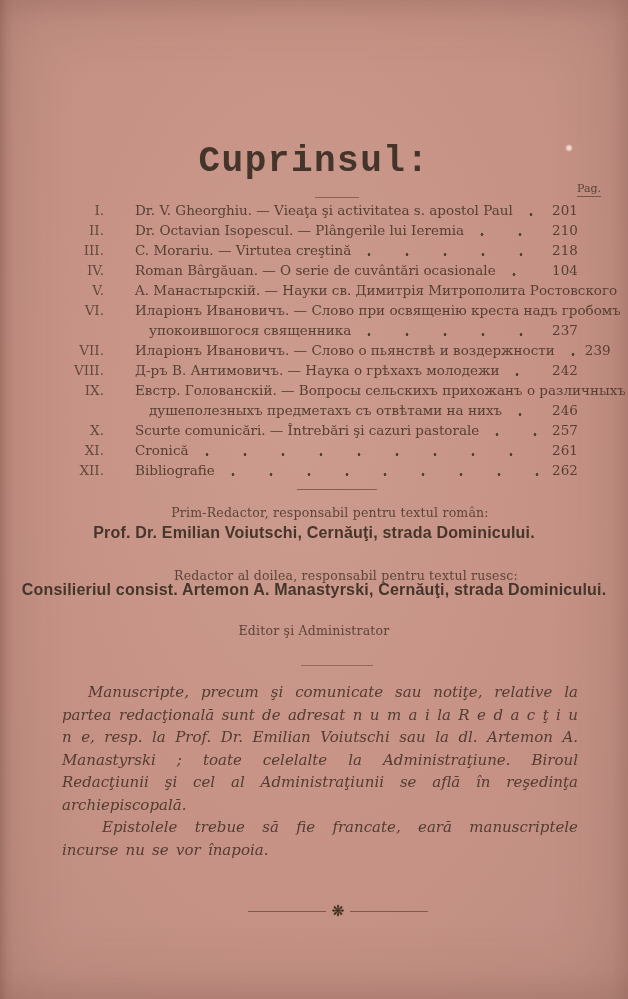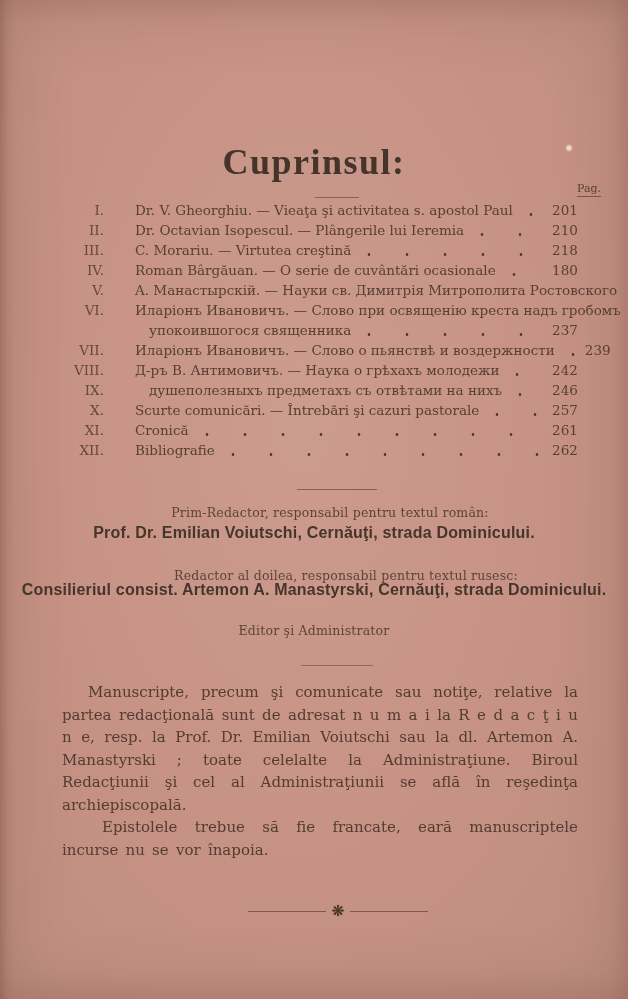--- a/index.html
+++ b/index.html
@@ -12,21 +12,21 @@
       linear-gradient(0deg, rgba(150,100,90,.15) 0px, rgba(150,100,90,0) 26px),
       radial-gradient(ellipse at 48% 42%, #cc9c8e 0%, #c69285 55%, #bd8d81 100%);
     font-family:"DejaVu Serif", serif;
     color:#573f33;
   }
   .vignette{position:absolute;inset:0;pointer-events:none;box-shadow:inset 0 0 70px rgba(90,50,40,.22);}
   .speck{position:absolute;left:565px;top:144px;width:8px;height:8px;border-radius:50%;
     background:radial-gradient(circle,#f1e3d8 0%,#e8cfc2 35%,rgba(232,207,194,0) 72%);}
 
   .title{position:absolute;top:141px;left:0;width:628px;text-align:center;
-    font-family:Liberation Serif, serif;font-weight:700;font-size:36px;
+    font-family:Liberation Mono, monospace;font-weight:700;font-size:36px;
     letter-spacing:1.5px;color:#443429;}
   .title-rule{position:absolute;top:197px;left:315px;width:44px;height:1px;background:#8a6355;}
 
   .pag-head{position:absolute;top:182px;left:577px;font-size:11px;color:#5a4237;
     border-bottom:1px solid #70584a;padding-bottom:1px;}
 
   .toc{position:absolute;top:200px;left:62px;width:518px;}
   .toc-row{display:flex;align-items:flex-start;}
   .toc-num{flex:none;width:42px;text-align:right;padding-right:7px;font-size:13.5px;line-height:20px;color:#64493d;}
   .toc-body{flex:1;min-width:0;}
@@ -45,21 +45,21 @@
   .role{position:absolute;left:0;width:628px;text-align:center;font-size:12.5px;color:#5d443a;letter-spacing:.2px;}
   .ed-name{position:absolute;left:0;width:628px;text-align:center;
     font-family:"Liberation Sans", sans-serif;font-weight:700;font-size:16px;
     letter-spacing:.2px;color:#46352b;}
   .role-0{top:505px;padding-left:16px;} .name-0{top:524px;}
   .role-1{top:568px;margin-left:32px;} .name-1{top:581px;}
   .role-2{top:623px;} .name-2{top:642px;}
 
   .note{position:absolute;left:62px;width:516px;font-size:15px;line-height:22.5px;
     text-align:justify;color:#533c31;word-spacing:2.5px;}
-  .note p{margin:0;}
+  .note p{margin:0;font-style:italic;}
   .note-manuscripts{top:681px;}
   .indent1{text-indent:26px;}
   .indent2{text-indent:40px;margin-top:0;}
   .note-subscription{top:808px;line-height:23px;}
 
   .ornament{position:absolute;top:904px;left:248px;width:180px;display:flex;align-items:center;}
   .orn-line{flex:1;height:1px;background:#7d5a4b;}
   .rosette{flex:none;padding:0 6px;font-size:15px;line-height:15px;color:#40311f;
     text-shadow:0 0 1px rgba(64,49,31,.6);}
 </style>
@@ -105,21 +105,21 @@
             <span class="toc-page">218</span>
           </div>
         </div>
       </div>
       <div class="toc-row">
         <span class="toc-num">IV.</span>
         <div class="toc-body">
           <div class="toc-line">
             <span class="toc-text">Roman Bârgăuan. — O serie de cuvântări ocasionale</span>
             <span class="dots"></span>
-            <span class="toc-page">180</span>
+            <span class="toc-page">104</span>
           </div>
         </div>
       </div>
       <div class="toc-row">
         <span class="toc-num">V.</span>
         <div class="toc-body">
           <div class="toc-line">
             <span class="toc-text">A. Манастырскій. — Науки св. Димитрія Митрополита Ростовского</span>
             <span class="dots"></span>
             <span class="toc-page">233</span>
@@ -155,20 +155,23 @@
           <div class="toc-line">
             <span class="toc-text">Д-ръ В. Антимовичъ. — Наука о грѣхахъ молодежи</span>
             <span class="dots"></span>
             <span class="toc-page">242</span>
           </div>
         </div>
       </div>
       <div class="toc-row">
         <span class="toc-num">IX.</span>
         <div class="toc-body">
+          <div class="toc-line">
+            <span class="toc-text">Евстр. Голованскій. — Вопросы сельскихъ прихожанъ о различныхъ</span>
+          </div>
           <div class="toc-line toc-cont">
             <span class="toc-text">душеполезныхъ предметахъ съ отвѣтами на нихъ</span>
             <span class="dots"></span>
             <span class="toc-page">246</span>
           </div>
         </div>
       </div>
       <div class="toc-row">
         <span class="toc-num">X.</span>
         <div class="toc-body">

